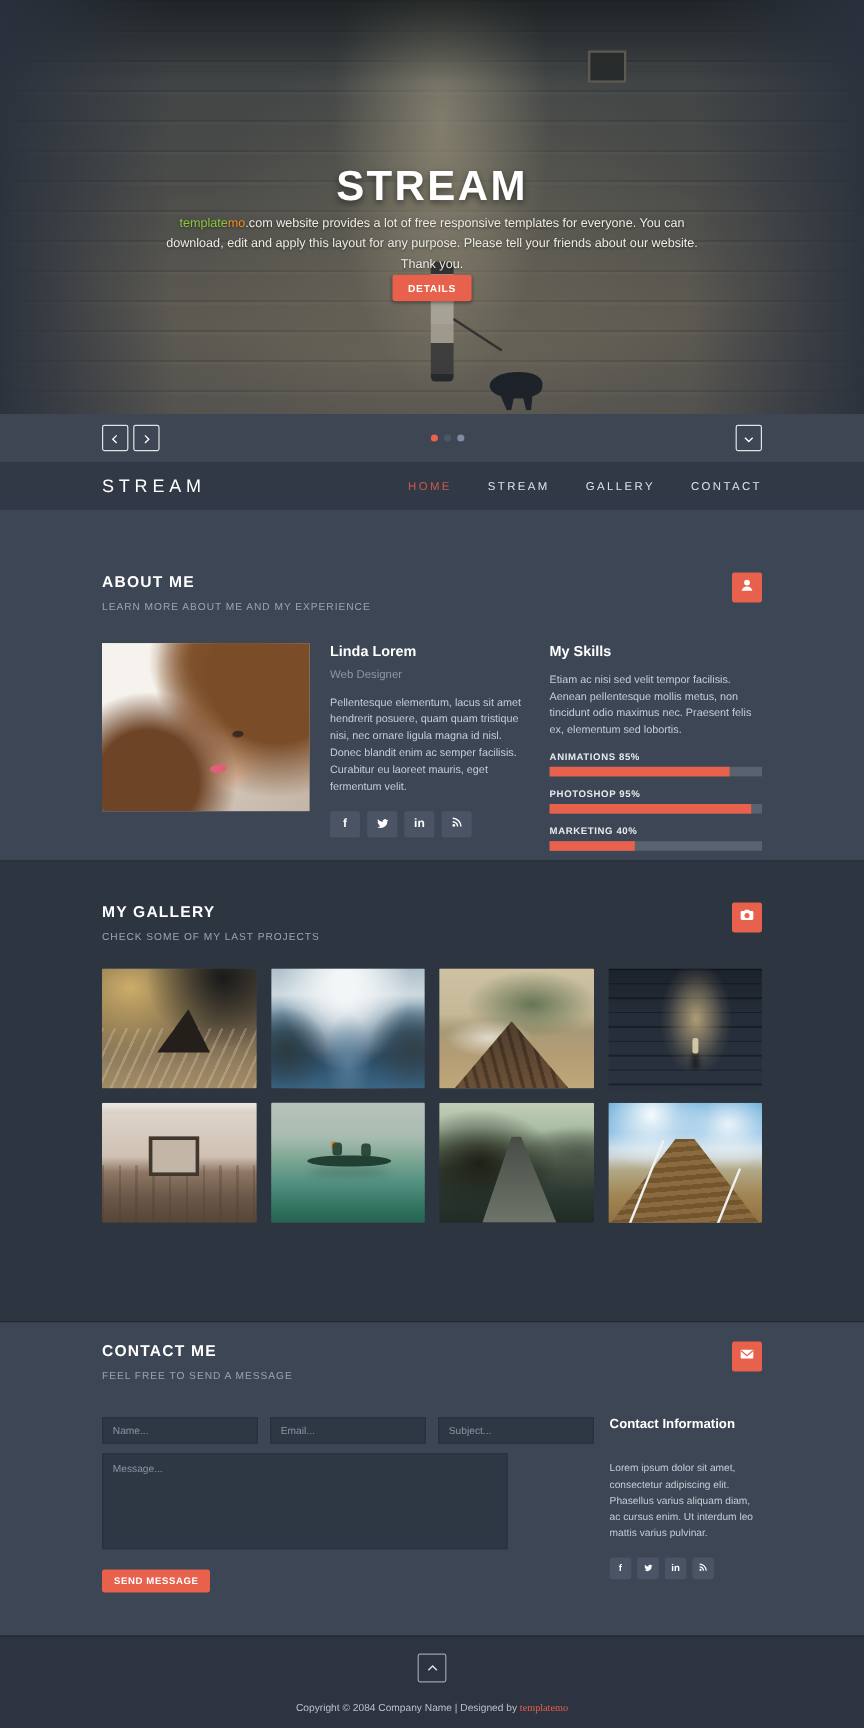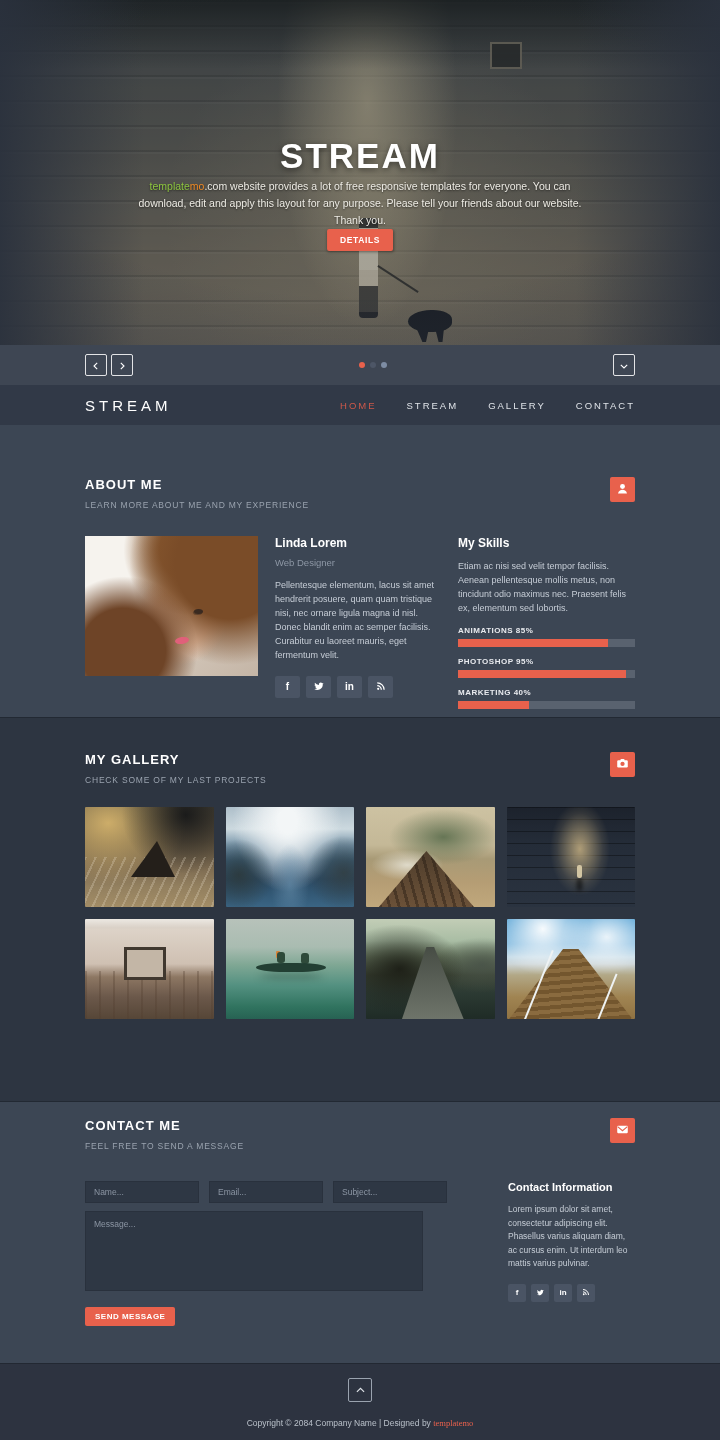--- a/index.html
+++ b/index.html
@@ -136,26 +136,26 @@
   .t8::after { content:""; position:absolute; left:0; top:30%; width:100%; height:70%;
       clip-path:polygon(44% 0, 56% 0, 98% 100%, 2% 100%);
       background:repeating-linear-gradient(175deg, #8a6b3f 0 4px, #73562e 4px 8px); }
   .t8::before { content:""; position:absolute; left:22%; top:28%; width:2px; height:90%; background:#eef2f3; transform:rotate(22deg); box-shadow:68px -2px 0 #eef2f3; z-index:2; }
 
   
   .contact { height:261px; background:#3c4654; padding-top:16px; }
   .contact-body { display:flex; margin-top:30px; }
   .form-col { width:410px; }
   .form-row { display:flex; gap:10px; }
-  .inp { width:114px; height:22px; background:#2e3744; border:1px solid #29313d; color:#cfd5dd; font-size:8.5px; padding:0 8px; font-family:"Liberation Sans", sans-serif; }
+  .inp { width:130px; height:22px; background:#2e3744; border:1px solid #29313d; color:#cfd5dd; font-size:8.5px; padding:0 8px; font-family:"Liberation Sans", sans-serif; }
   .inp::placeholder, .ta::placeholder { color:#8b95a3; }
   .ta { margin-top:8px; width:338px; height:80px; background:#2e3744; border:1px solid #29313d; color:#cfd5dd; font-size:8.5px; padding:7px 8px; resize:none; font-family:"Liberation Sans", sans-serif; }
   .send-btn { margin-top:12px; background:#e8614c; border:none; color:#fff; font-size:8px; font-weight:bold; letter-spacing:.5px; padding:5px 10px; border-radius:2px; cursor:pointer; font-family:"Liberation Sans", sans-serif;text-align:center; }
   .info-col { width:127px; margin-left:auto; }
-  .info-title { color:#fff; font-size:11px; font-weight:bold; margin-bottom:10px; }
+  .info-title { color:#fff; font-size:11px; font-weight:bold; margin-bottom:24px; }
   .info-text { color:#c6cdd6; font-size:8.5px; line-height:1.6; }
   .socials-sm { display:flex; gap:5px; margin-top:13px; }
   .socials-sm .soc { width:18px; height:18px; font-size:8px; }
   .socials-sm .soc svg { width:8px; height:8px; }
 
   
   .footer { height:77px; background:#2d3340; border-top:1px solid #222832; text-align:center; padding-top:14px; }
   .up-btn { width:24px; height:24px; border:1px solid #9aa3af; background:transparent; border-radius:2px; display:inline-flex; align-items:center; justify-content:center; cursor:pointer; }
   .copyright { margin-top:16px; font-size:8.5px; color:#b9c0c9; }
   .copyright .brand { color:#e8614c;font-family:Liberation Serif, serif; }

